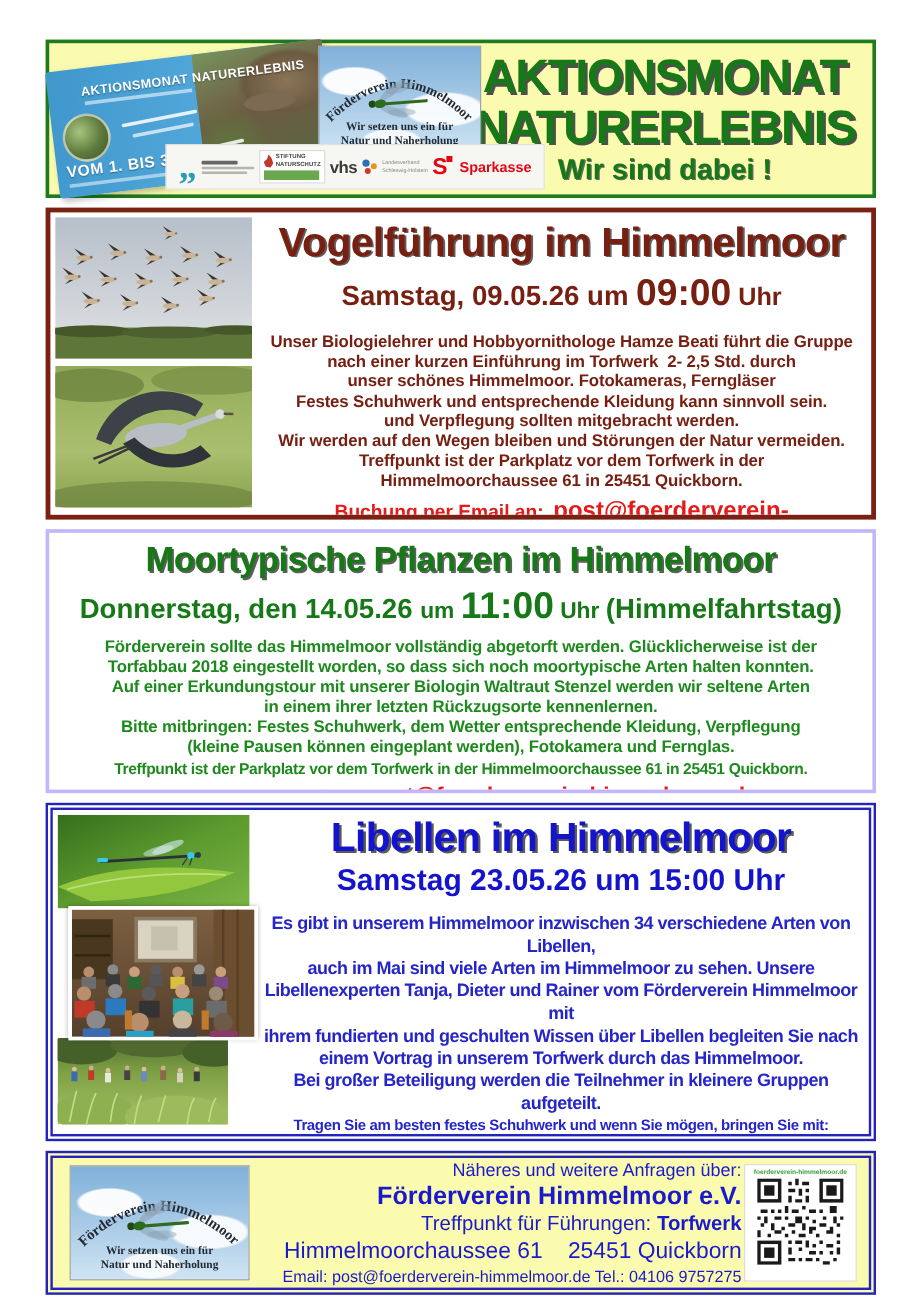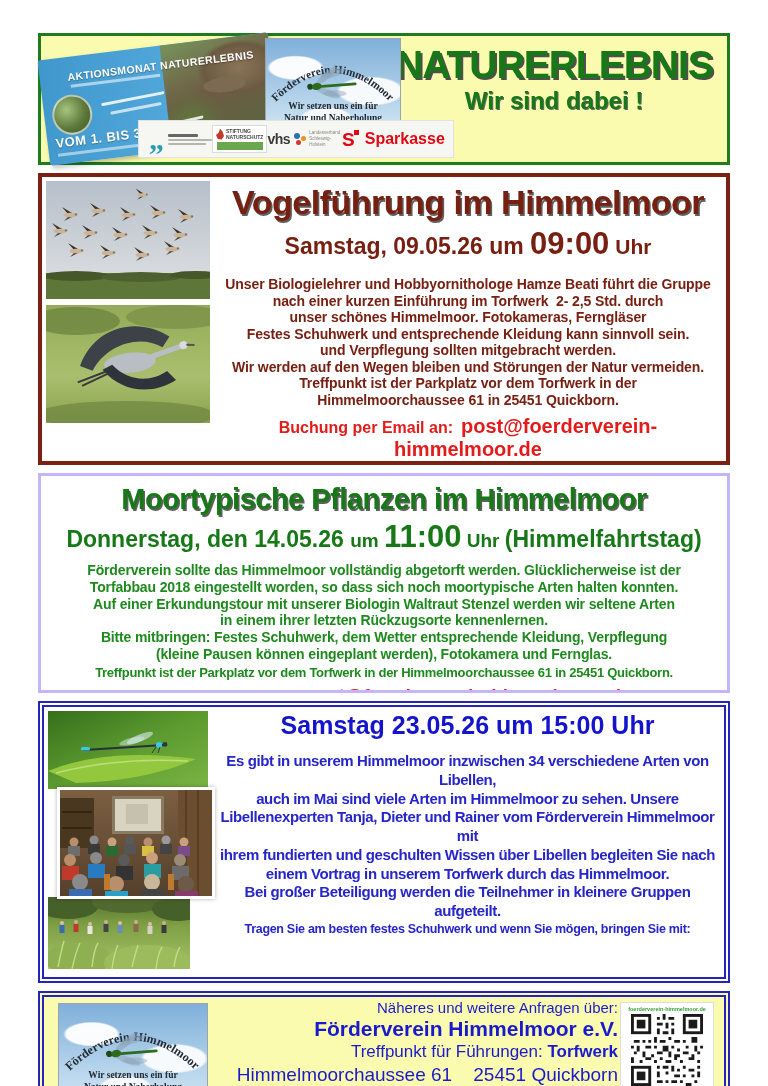--- a/index.html
+++ b/index.html
@@ -71,28 +71,28 @@
   .stift-green { width:46px; height:8px; background:#6aa84f; margin:2px 0; }
   .vhs-word { font-size:14px; font-weight:bold; color:#3a3a3a; letter-spacing:-.5px; }
   .vhs-dots { position:relative; width:13px; height:14px; }
   .vhs-dots i { position:absolute; border-radius:50%; }
   .vd1 { width:6px; height:6px; background:#2b6fb5; left:0; top:1px; }
   .vd2 { width:5px; height:5px; background:#e8941f; left:7px; top:4px; }
   .vd3 { width:5px; height:5px; background:#cf3a2a; left:2px; top:8px; }
   .vhs-sub { font-size:4.5px; color:#8a8a85; line-height:1.3; text-align:left; }
   .spk-s { position:relative; font-size:19px; font-weight:bold; color:#e30613; line-height:1; }
   .spk-s i { position:absolute; right:-4px; top:0; width:5px; height:5px; background:#e30613; }
-  .spk-word { font-size:16px; font-weight:bold; color:#e30613; margin-left:6px; }
+  .spk-word { font-size:12px; font-weight:bold; color:#e30613; margin-left:6px; }
 
   
   .ev-title { font-weight:bold; letter-spacing:-.5px; }
   .booking { font-weight:bold; color:#E31B1B; }
 
   
-  .box-e1 { height:292px; border:4px solid #7A2113; padding:4px 8px 0 176px; }
+  .box-e1 { height:260px; border:4px solid #7A2113; padding:4px 8px 0 176px; }
   .box-e1 .photo { position:absolute; }
   .ph-geese { left:4px; top:4px; width:164px; height:118px; }
   .ph-crane { left:4px; top:128px; width:164px; height:118px; }
   .e1-title { font-size:34px; color:#772012; text-shadow:1.5px 1.5px 0 #5f5f5f; margin-top:2px; }
   .e1-date { color:#772012; font-weight:bold; margin:4px 0 14px 0; }
   .e1-date .d1 { font-size:23px; }
   .e1-date .d2 { font-size:31px; }
   .e1-date .d3 { font-size:21px; }
   .bl-maroon { font-size:14px; font-weight:bold; color:#772012; line-height:1.18; letter-spacing:-.1px; }
   .e1-booking { margin-top:7px; }
@@ -179,20 +179,21 @@
           <line x1="36" y1="27" x2="76" y2="31" stroke="#2f6b1f" stroke-width="3.2" stroke-linecap="round"></line>
         </g>
       </svg>
       <div class="tagline">
         <div>Wir setzen uns ein für</div>
         <div>Natur und Naherholung</div>
       </div>
     </div>
 
     <div class="head-title">
+      <div class="big">AKTIONSMONAT</div>
       <div class="big">NATURERLEBNIS</div>
       <div class="sub">Wir sind dabei !</div>
     </div>
 
     <div class="sponsors">
       <div class="sp-item">
         <span class="quote-mark">„</span>
         <span>
           <span class="bar bar-dark" style="display:block"></span>
           <span class="bar bar-gray" style="display:block"></span>
@@ -429,20 +430,21 @@
         <circle cx="102" cy="27" r="2" fill="#d8c0a0"></circle>
           <rect x="99.5" y="29" width="5" height="8" fill="#d8d0c0"></rect>
         <circle cx="116" cy="26" r="2" fill="#c8b090"></circle>
           <rect x="113.5" y="28" width="5" height="8" fill="#3a3a3a"></rect>
       </g>
       <ellipse cx="30" cy="62" rx="34" ry="16" fill="#8fb050"></ellipse>
       <ellipse cx="100" cy="66" rx="44" ry="18" fill="#9cbb5c"></ellipse>
       <path d="M10 70 Q 14 50 16 44 M24 72 Q 28 54 32 46 M44 70 Q 46 52 50 46 M64 72 Q 66 56 70 48 M84 70 Q 88 54 90 48 M108 72 Q 110 56 114 50 M126 70 Q 128 56 132 50" stroke="#c2dc86" stroke-width="1.4" fill="none"></path>
     </svg>
 
+    <div class="ev-title e3-title">Libellen im Himmelmoor</div>
     <div class="e3-date">Samstag 23.05.26 um 15:00 Uhr</div>
     <div>
         <div class="line bl-blue">Es gibt in unserem Himmelmoor inzwischen 34 verschiedene Arten von Libellen,</div>
         <div class="line bl-blue">auch im Mai sind viele Arten im Himmelmoor zu sehen. Unsere</div>
         <div class="line bl-blue">Libellenexperten Tanja, Dieter und Rainer vom Förderverein Himmelmoor mit</div>
         <div class="line bl-blue">ihrem fundierten und geschulten Wissen über Libellen begleiten Sie nach</div>
         <div class="line bl-blue">einem Vortrag in unserem Torfwerk durch das Himmelmoor.</div>
         <div class="line bl-blue">Bei großer Beteiligung werden die Teilnehmer in kleinere Gruppen aufgeteilt.</div>
       </div>
     <div class="e3-para">

